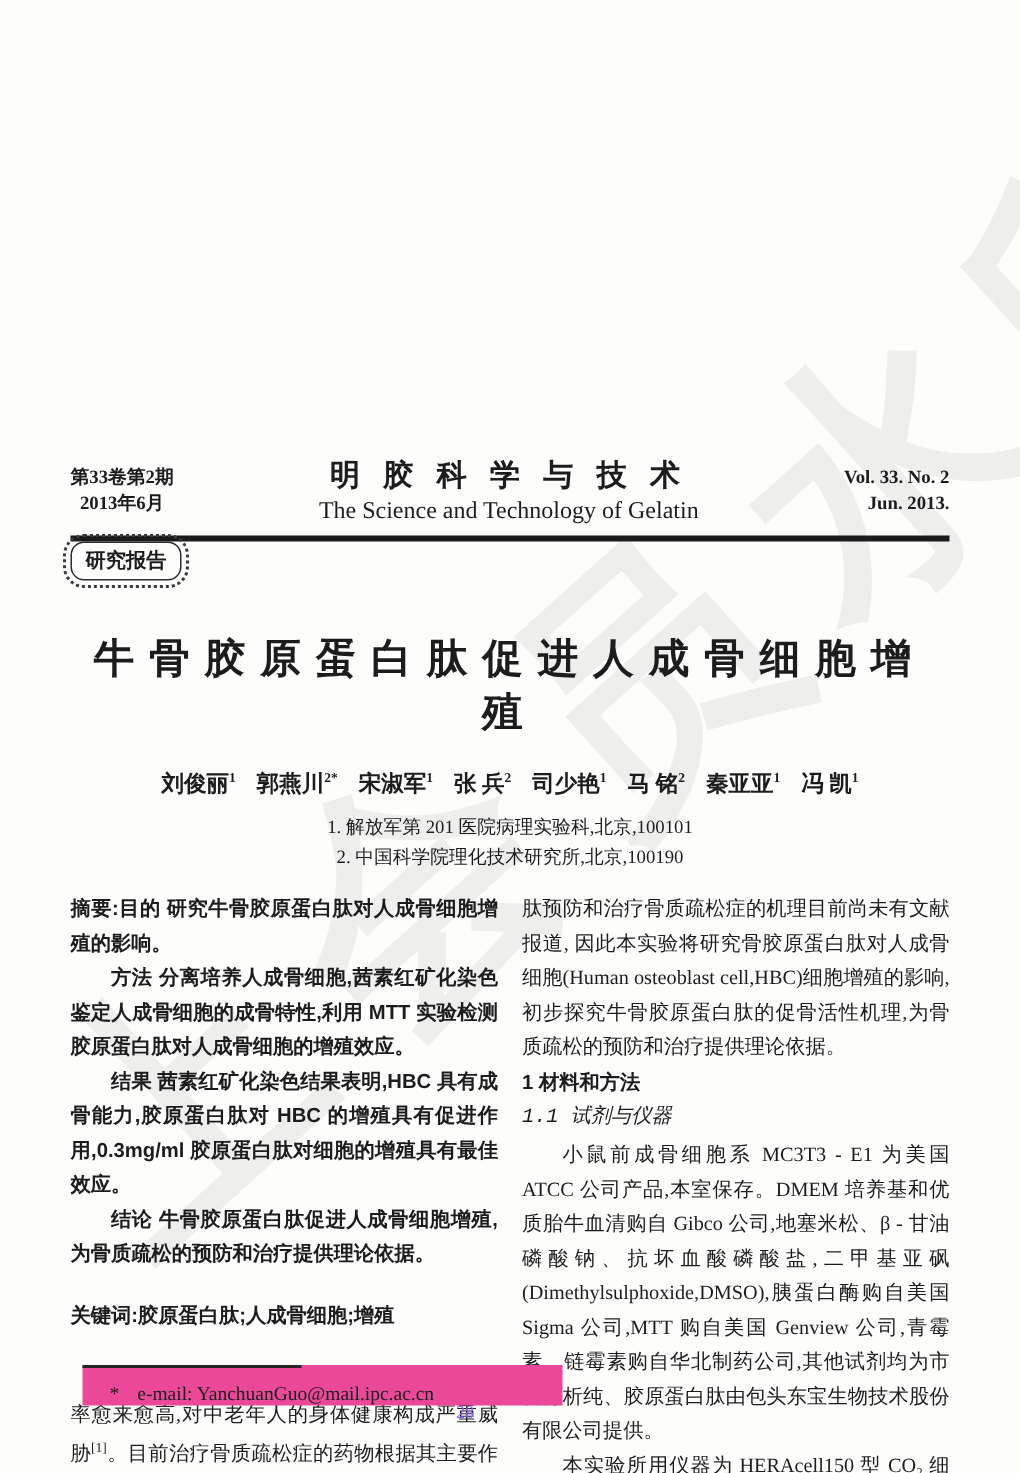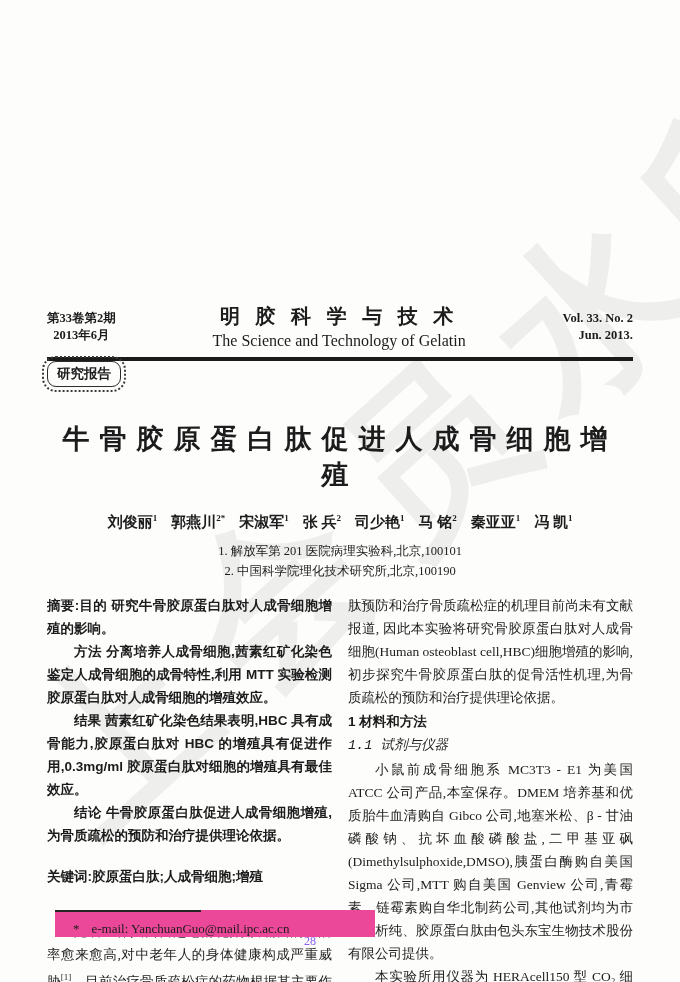--- a/index.html
+++ b/index.html
@@ -53,21 +53,21 @@
   .col{flex:1; min-width:0; overflow:hidden;}
   .col-left{max-height:602px;}
   .body{font-size:13.5px; line-height:23px; margin:0;}
   .indent{text-indent:2em;}
   .abs p{
     font-size:13.5px; line-height:23px; margin:0; font-weight:700;
     font-family:"Liberation Sans","DejaVu Sans",sans-serif;
   }
   .abs p.indent{text-indent:2em;}
   .kw{
-    font-size:13.5px; line-height:23px; font-weight:700; margin:18px 0 32px 0;
+    font-size:13.5px; line-height:23px; font-weight:700; margin:18px 0 20px 0;
     font-family:"Liberation Sans","DejaVu Sans",sans-serif;
   }
   .sec{
     font-size:13.5px; line-height:23px; font-weight:700; margin:1px 0;
     font-family:"Liberation Sans","DejaVu Sans",sans-serif;
   }
   .subsec{font-size:13.5px; line-height:23px; font-weight:400; font-style:italic; margin:1px 0;font-family:Liberation Mono, monospace;}
 
   .footnote{position:absolute; left:55px; top:910px; width:320px; font-size:13px; background:#ec4899;}
   .fn-rule{width:146px; height:2px; background:#262626; margin-bottom:9px;}

